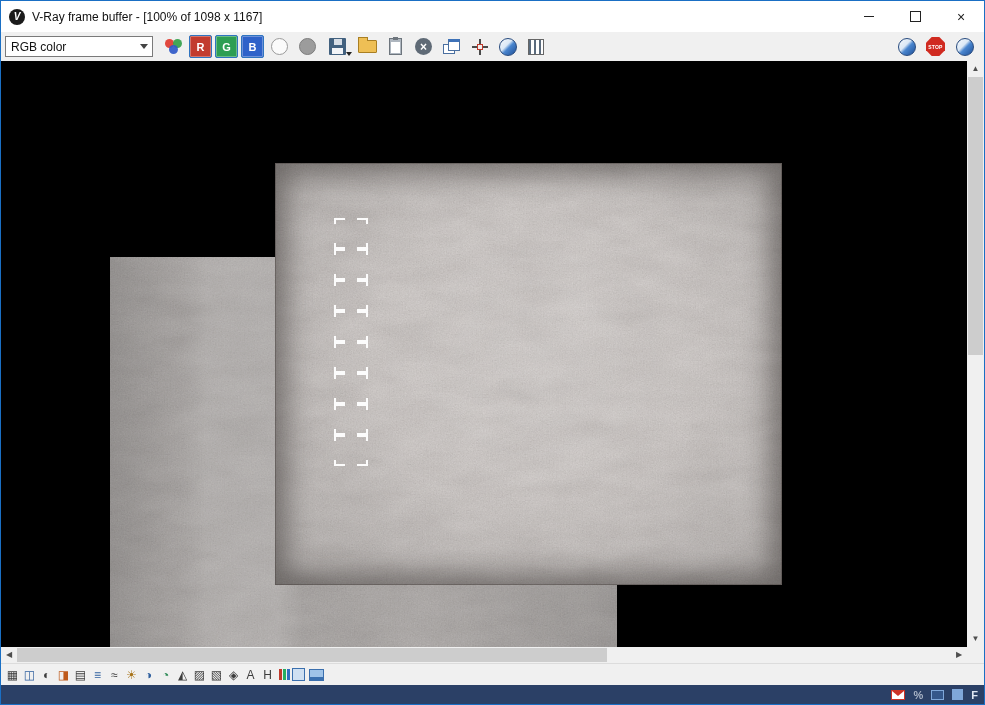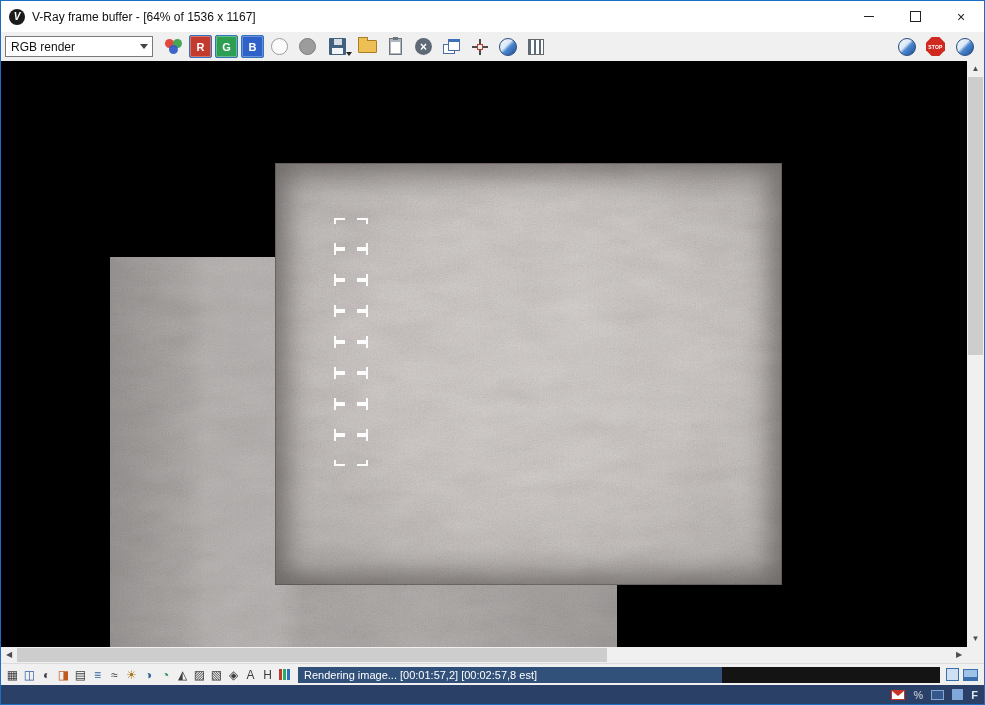--- a/index.html
+++ b/index.html
@@ -134,35 +134,35 @@
       <feTurbulence type="fractalNoise" baseFrequency="0.7" numOctaves="2" seed="3"></feTurbulence>
       <feColorMatrix type="matrix" values="0.25 0.25 0.25 0 0.30  0.25 0.25 0.25 0 0.28  0.25 0.25 0.25 0 0.27  0 0 0 0 1"></feColorMatrix>
     </filter>
   </defs>
 </svg>
 
 <div class="window">
 
   <div class="titlebar">
     <span class="app-icon">V</span>
-    <span class="title-text">V-Ray frame buffer - [64% of 1536 x 1167]</span>
+    <span class="title-text">V-Ray frame buffer - [100% of 1098 x 1167]</span>
     <div class="win-controls">
       <div class="ctrl">
           <span class="min-line"></span>
         </div>
       <div class="ctrl">
           <span class="maxbox"></span>
         </div>
       <div class="ctrl">×</div>
     </div>
   </div>
 
   <div class="toolbar">
     <div class="combo">
-      <span>RGB render</span>
+      <span>RGB color</span>
       <span class="combo-arrow"></span>
     </div>
     <div class="tbtn">
       <span class="rgb-dots">
           <i class="r"></i>
           <i class="g"></i>
           <i class="b"></i>
         </span>
     </div>
     <div class="tbtn ch-btn" style="background: rgb(194, 59, 46);">
@@ -327,24 +327,20 @@
         <div class="cc-icon" style="color: rgb(61, 61, 61);">▧</div>
         <div class="cc-icon" style="color: rgb(61, 61, 61);">◈</div>
         <div class="cc-icon" style="color: rgb(61, 61, 61);">A</div>
         <div class="cc-icon" style="color: rgb(61, 61, 61);">H</div>
         <div class="cc-icon cc-bars">
           <span style="background: rgb(192, 57, 43);"></span>
           <span style="background: rgb(39, 174, 96);"></span>
           <span style="background: rgb(46, 111, 191);"></span>
         </div>
       </div>
-    <div class="progress">
-      <div class="progress-fill" style="width: 66%;"></div>
-      <div class="progress-text">Rendering image... [00:01:57,2] [00:02:57,8 est]</div>
-    </div>
     <div class="cc-right">
       <span class="sq-blue"></span>
       <span class="monitor-blue"></span>
     </div>
   </div>
 
   <div class="statusbar">
     <div class="status-right">
       <span class="envelope"></span>
       <span class="pct">%</span>

